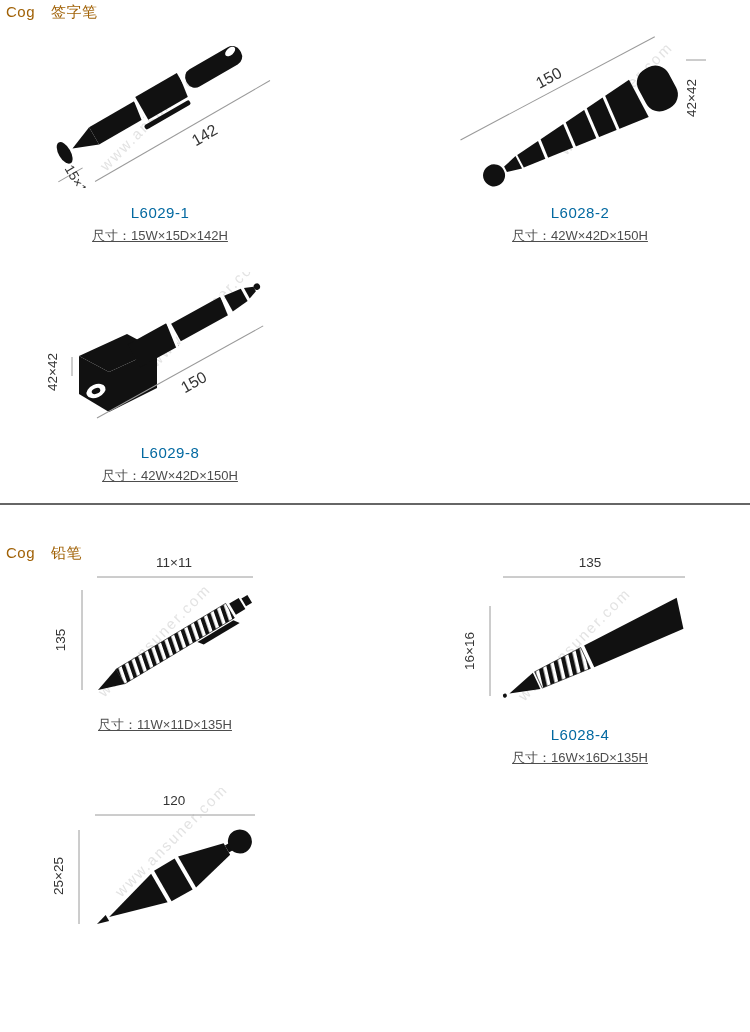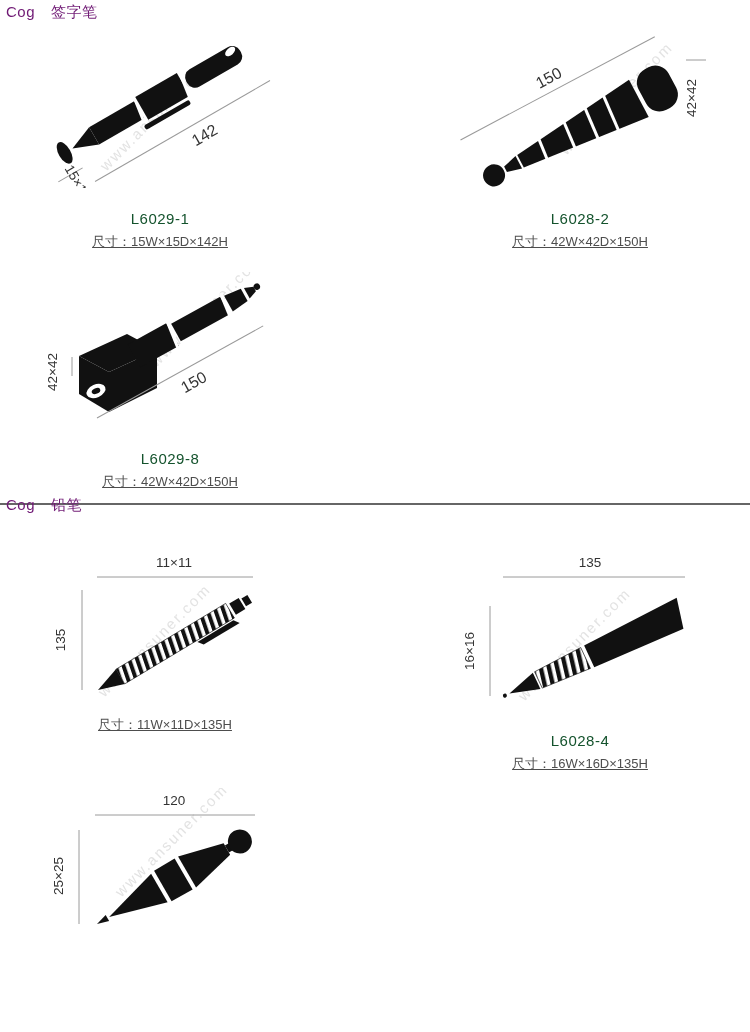--- a/index.html
+++ b/index.html
@@ -1,25 +1,25 @@
 <!DOCTYPE html>
 <html><head>
 <meta charset="utf-8">
 <style>
   html,body{margin:0;padding:0;}
   body{
     width:750px;height:1032px;background:#ffffff;position:relative;overflow:hidden;
     font-family:"Liberation Sans","DejaVu Sans",sans-serif;
   }
-  .section-header{position:absolute;left:6px;font-size:15px;color:#701a75;letter-spacing:.5px;}
+  .section-header{position:absolute;left:6px;font-size:15px;color:#a16207;letter-spacing:.5px;}
   .section-header .category{margin-left:16px;}
   .divider{position:absolute;left:0;width:750px;height:2px;background:#666;}
   .cell{position:absolute;text-align:center;}
   .cell svg{display:block;}
-  .model{font-size:15px;color:#14532d;margin-top:22px;letter-spacing:.5px;}
+  .model{font-size:15px;color:#0369a1;margin-top:16px;letter-spacing:.5px;}
   .size{font-size:13px;color:#4d4d4d;margin-top:6px;text-decoration:underline;}
   text{font-family:"Liberation Sans","DejaVu Sans",sans-serif;}
   .dim-t{fill:#333;font-size:13.5px;}
   .dim-d{fill:#333;font-size:16px;}
   .wm{fill:#e3e3e3;font-size:15px;letter-spacing:2px;}
 </style>
 </head>
 <body>
 
 <div class="section-header" style="top:3px;">
@@ -95,21 +95,21 @@
       <text class="dim-d" x="102" y="21" text-anchor="middle">150</text>
     </g>
     <line x1="27" y1="85" x2="27" y2="104" stroke="#9a9a9a" stroke-width="1"></line>
     <text class="dim-t" x="12" y="100" text-anchor="middle" transform="rotate(-90 12 100)">42×42</text>
   </svg>
   <div class="model">L6029-8</div>
   <div class="size">尺寸：42W×42D×150H</div>
 </div>
 
 <div class="divider" style="top:503px;"></div>
-<div class="section-header" style="top:496px;">
+<div class="section-header" style="top:544px;">
   <span>Cog</span><span class="category">铅笔</span>
 </div>
 
 <div class="cell" style="left:50px;top:550px;width:230px;">
   <svg width="230" height="160" viewBox="0 0 230 160">
     <defs>
       <pattern id="coil4" width="7.5" height="26" patternUnits="userSpaceOnUse" patternTransform="rotate(12)">
         <rect width="7.5" height="26" fill="#fff"></rect>
         <rect width="4" height="26" fill="#111"></rect>
       </pattern>

